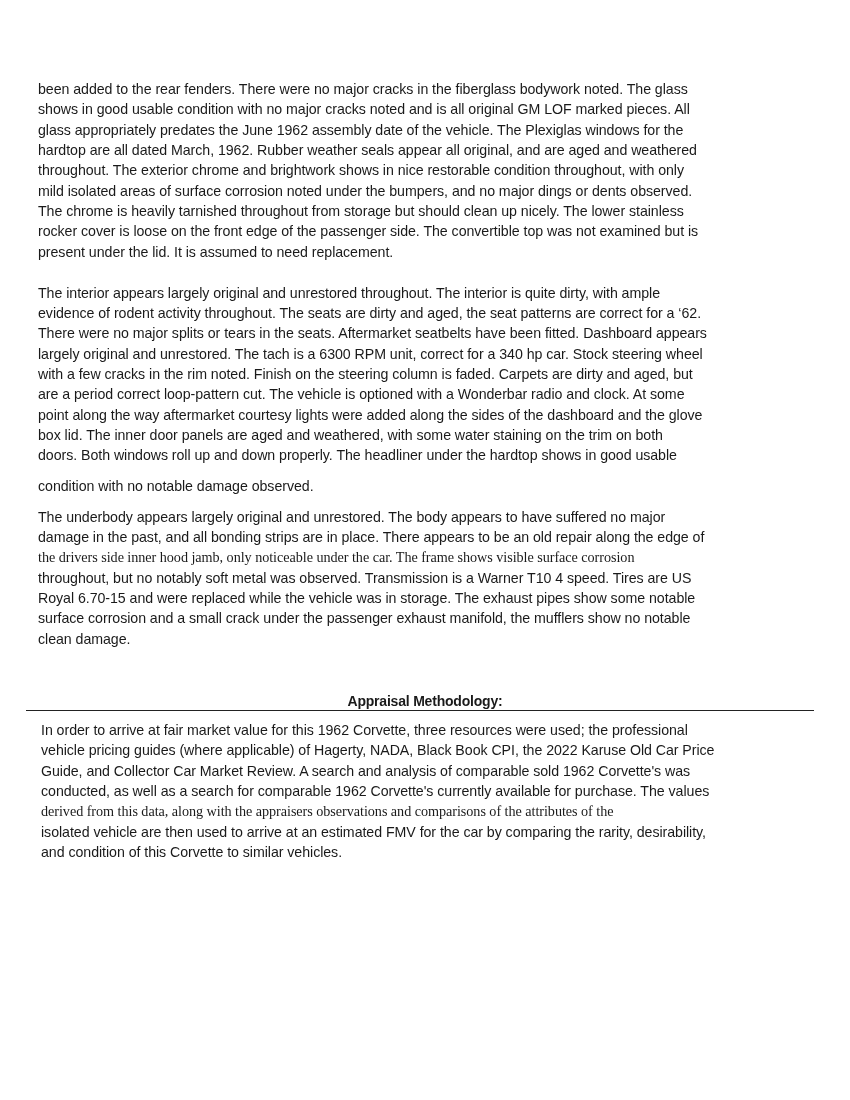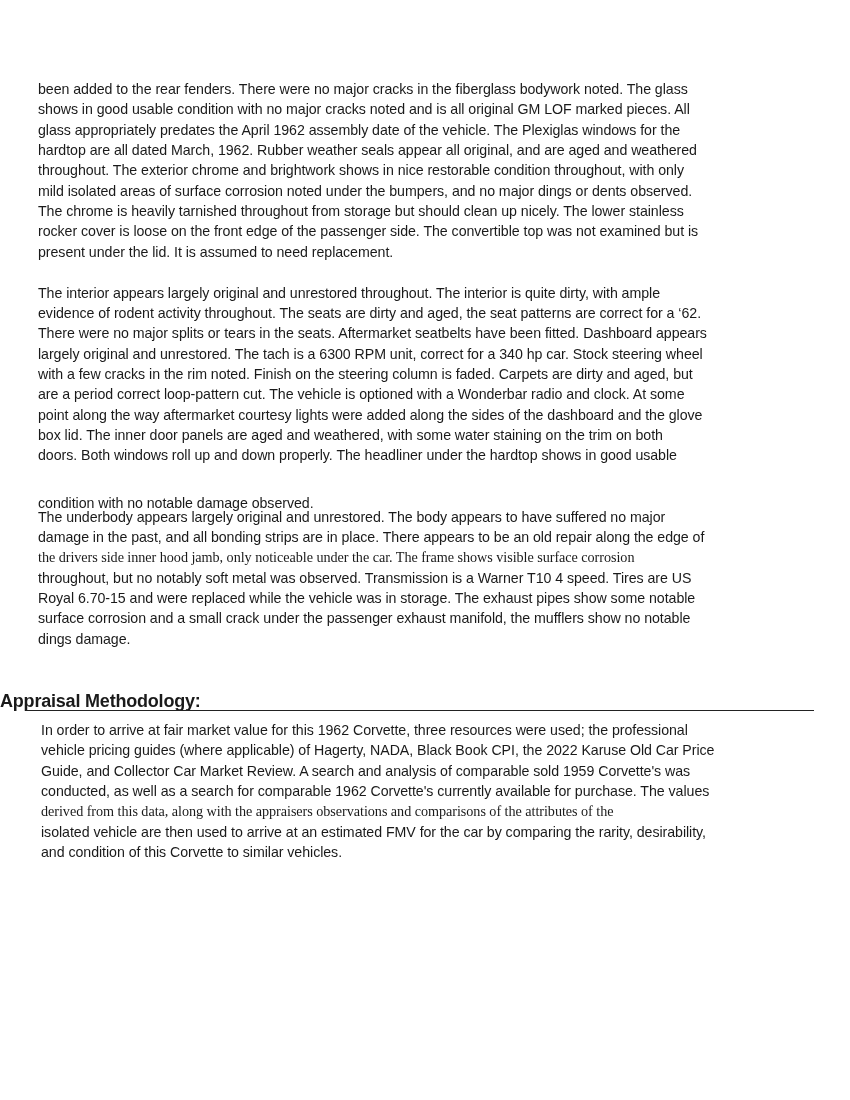--- a/index.html
+++ b/index.html
@@ -27,81 +27,81 @@
       white-space: nowrap;
       font-size: 14.2px;
       line-height: 20.3px;
       letter-spacing: -0.05px;
     }
     .section-title {
       position: absolute;
       left: 0;
       width: 850px;
       top: 691px;
-      text-align: left;
+      text-align: center;
       font-weight: bold;
-      font-size: 18px;
+      font-size: 14px;
       line-height: 20px;
       letter-spacing: -0.2px;
     }
     .rule {
       position: absolute;
       left: 26px;
       top: 710px;
       width: 788px;
       height: 0;
       border-top: 1.3px solid #222222;
     }
   </style>
 </head>
 <body>
 
 <div class="page">
 
   <div>
     <div class="line" style="left:38px; top:79px;">been added to the rear fenders. There were no major cracks in the fiberglass bodywork noted. The glass</div>
     <div class="line" style="left:38px; top:99px;">shows in good usable condition with no major cracks noted and is all original GM LOF marked pieces. All</div>
-    <div class="line" style="left:38px; top:120px;">glass appropriately predates the April 1962 assembly date of the vehicle. The Plexiglas windows for the</div>
+    <div class="line" style="left:38px; top:120px;">glass appropriately predates the June 1962 assembly date of the vehicle. The Plexiglas windows for the</div>
     <div class="line" style="left:38px; top:140px;">hardtop are all dated March, 1962. Rubber weather seals appear all original, and are aged and weathered</div>
     <div class="line" style="left:38px; top:160px;">throughout. The exterior chrome and brightwork shows in nice restorable condition throughout, with only</div>
     <div class="line" style="left:38px; top:181px;">mild isolated areas of surface corrosion noted under the bumpers, and no major dings or dents observed.</div>
     <div class="line" style="left:38px; top:201px;">The chrome is heavily tarnished throughout from storage but should clean up nicely. The lower stainless</div>
     <div class="line" style="left:38px; top:221px;text-align:center;">rocker cover is loose on the front edge of the passenger side. The convertible top was not examined but is</div>
     <div class="line" style="left:38px; top:242px;">present under the lid. It is assumed to need replacement.</div>
   </div>
 
   <div>
     <div class="line" style="left:38px; top:283px;">The interior appears largely original and unrestored throughout. The interior is quite dirty, with ample</div>
     <div class="line" style="left:38px; top:303px;">evidence of rodent activity throughout. The seats are dirty and aged, the seat patterns are correct for a ‘62.</div>
     <div class="line" style="left:38px; top:323px;">There were no major splits or tears in the seats. Aftermarket seatbelts have been fitted. Dashboard appears</div>
     <div class="line" style="left:38px; top:344px;">largely original and unrestored. The tach is a 6300 RPM unit, correct for a 340 hp car. Stock steering wheel</div>
     <div class="line" style="left:38px; top:364px;">with a few cracks in the rim noted. Finish on the steering column is faded. Carpets are dirty and aged, but</div>
     <div class="line" style="left:38px; top:384px;">are a period correct loop-pattern cut. The vehicle is optioned with a Wonderbar radio and clock. At some</div>
     <div class="line" style="left:38px; top:405px;">point along the way aftermarket courtesy lights were added along the sides of the dashboard and the glove</div>
     <div class="line" style="left:38px; top:425px;">box lid. The inner door panels are aged and weathered, with some water staining on the trim on both</div>
     <div class="line" style="left:38px; top:445px;">doors. Both windows roll up and down properly. The headliner under the hardtop shows in good usable</div>
-    <div class="line" style="left:38px; top:493px;">condition with no notable damage observed.</div>
+    <div class="line" style="left:38px; top:476px;">condition with no notable damage observed.</div>
   </div>
 
   <div>
     <div class="line" style="left:38px; top:507px;">The underbody appears largely original and unrestored. The body appears to have suffered no major</div>
     <div class="line" style="left:38px; top:527px;">damage in the past, and all bonding strips are in place. There appears to be an old repair along the edge of</div>
     <div class="line" style="left:38px; top:547px;font-family:Liberation Serif, serif;">the drivers side inner hood jamb, only noticeable under the car. The frame shows visible surface corrosion</div>
     <div class="line" style="left:38px; top:568px;">throughout, but no notably soft metal was observed. Transmission is a Warner T10 4 speed. Tires are US</div>
     <div class="line" style="left:38px; top:588px;">Royal 6.70-15 and were replaced while the vehicle was in storage. The exhaust pipes show some notable</div>
     <div class="line" style="left:38px; top:608px;">surface corrosion and a small crack under the passenger exhaust manifold, the mufflers show no notable</div>
-    <div class="line" style="left:38px; top:629px;">dings damage.</div>
+    <div class="line" style="left:38px; top:629px;">clean damage.</div>
   </div>
 
   <div>
     <div class="section-title">Appraisal Methodology:</div>
     <div class="rule"></div>
 
     <div class="line" style="left:41px; top:720px;">In order to arrive at fair market value for this 1962 Corvette, three resources were used; the professional</div>
     <div class="line" style="left:41px; top:740px;">vehicle pricing guides (where applicable) of Hagerty, NADA, Black Book CPI, the 2022 Karuse Old Car Price</div>
-    <div class="line" style="left:41px; top:761px;">Guide, and Collector Car Market Review.  A search and analysis of comparable sold 1959 Corvette's was</div>
+    <div class="line" style="left:41px; top:761px;">Guide, and Collector Car Market Review.  A search and analysis of comparable sold 1962 Corvette's was</div>
     <div class="line" style="left:41px; top:781px;">conducted, as well as a search for comparable 1962 Corvette's currently available for purchase. The values</div>
     <div class="line" style="left:41px; top:801px;font-family:Liberation Serif, serif;">derived from this data, along with the appraisers observations and comparisons of the attributes of the</div>
     <div class="line" style="left:41px; top:822px;">isolated vehicle are then used to arrive at an estimated FMV for the car by comparing the rarity, desirability,</div>
     <div class="line" style="left:41px; top:814px;margin-top:28px;">and condition of this Corvette to similar vehicles.</div>
   </div>
 
 </div>
 
 </body></html>

